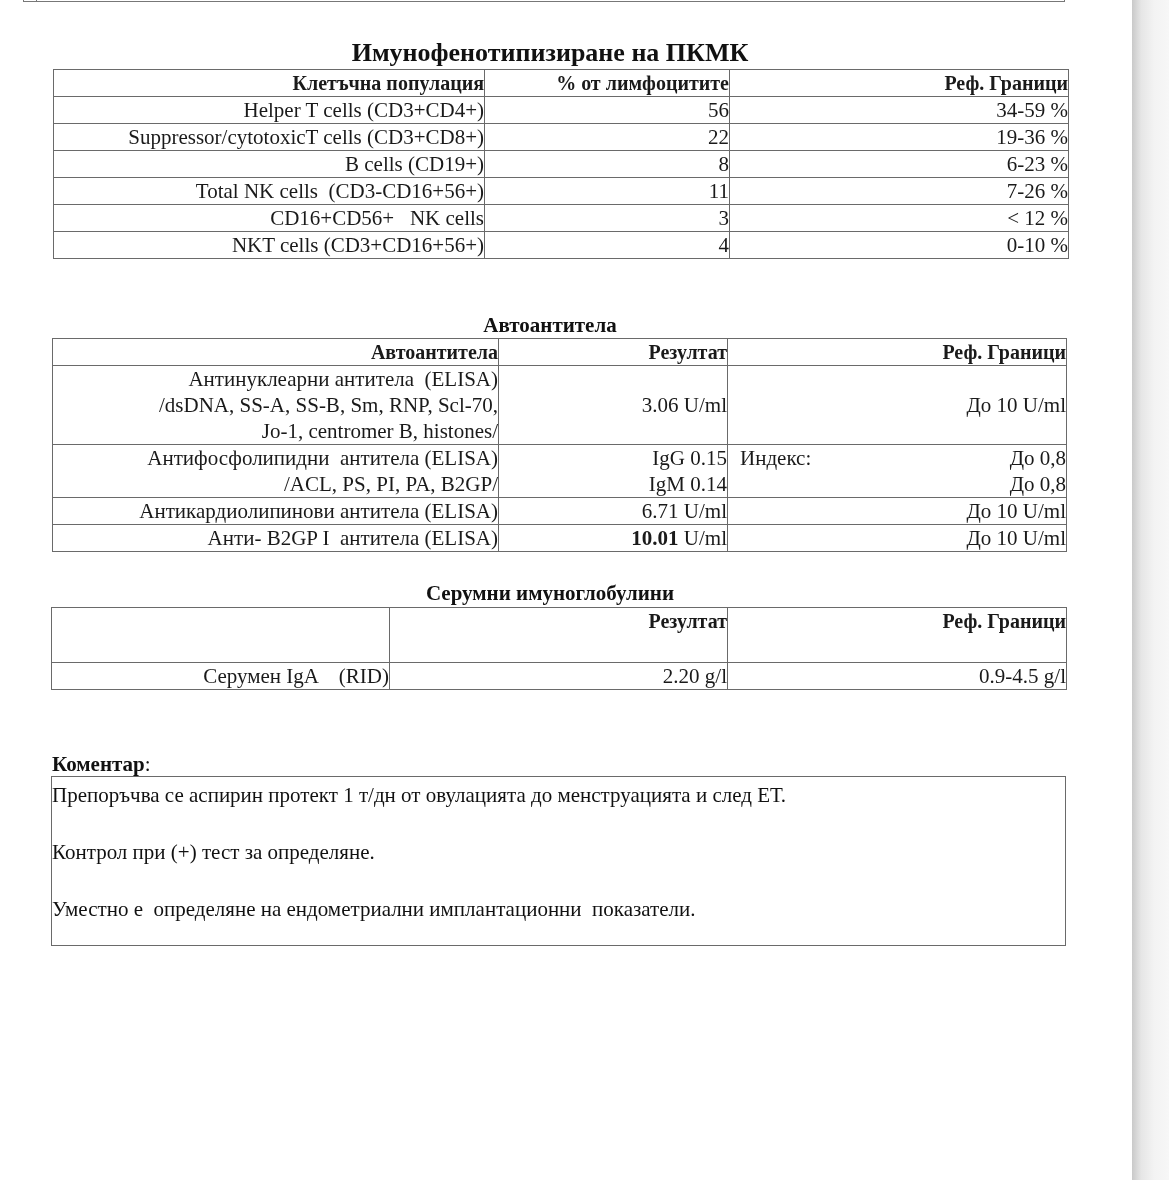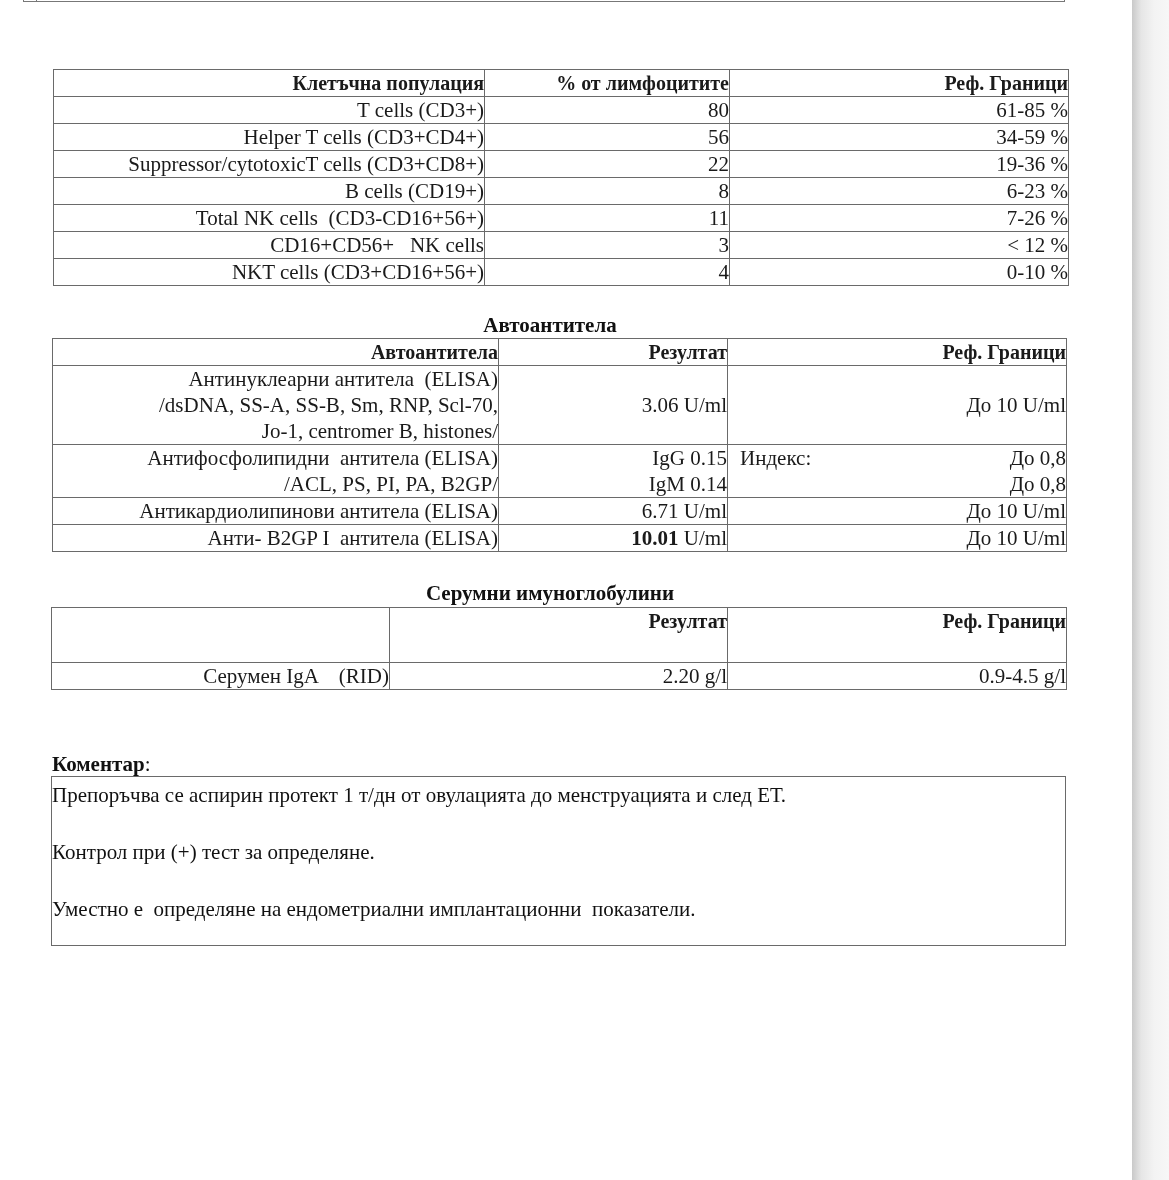--- a/index.html
+++ b/index.html
@@ -44,36 +44,32 @@
   </style>
 </head>
 <body>
 
 <div class="page">
 
   <div class="prev-table">
     <div class="cell"></div>
   </div>
 
+  <div class="title" style="top:37px; font-size:26px; line-height:32px;">Имунофенотипизиране на ПКМК</div>
   <table style="left:53px; top:69px; width:1015px;">
     <colgroup>
         <col style="width:431px">
         <col style="width:245px">
         <col style="width:339px">
       </colgroup>
     <tbody>
         <tr>
       <th>Клетъчна популация</th>
       <th>% от лимфоцитите</th>
       <th>Реф. Граници</th>
-    </tr>
-    <tr>
-      <td>T cells (CD3+)</td>
-      <td>80</td>
-      <td>61-85 %</td>
     </tr>
     <tr>
       <td>Helper T cells (CD3+CD4+)</td>
       <td>56</td>
       <td>34-59 %</td>
     </tr>
     <tr>
       <td>Suppressor/cytotoxicT cells (CD3+CD8+)</td>
       <td>22</td>
       <td>19-36 %</td>

